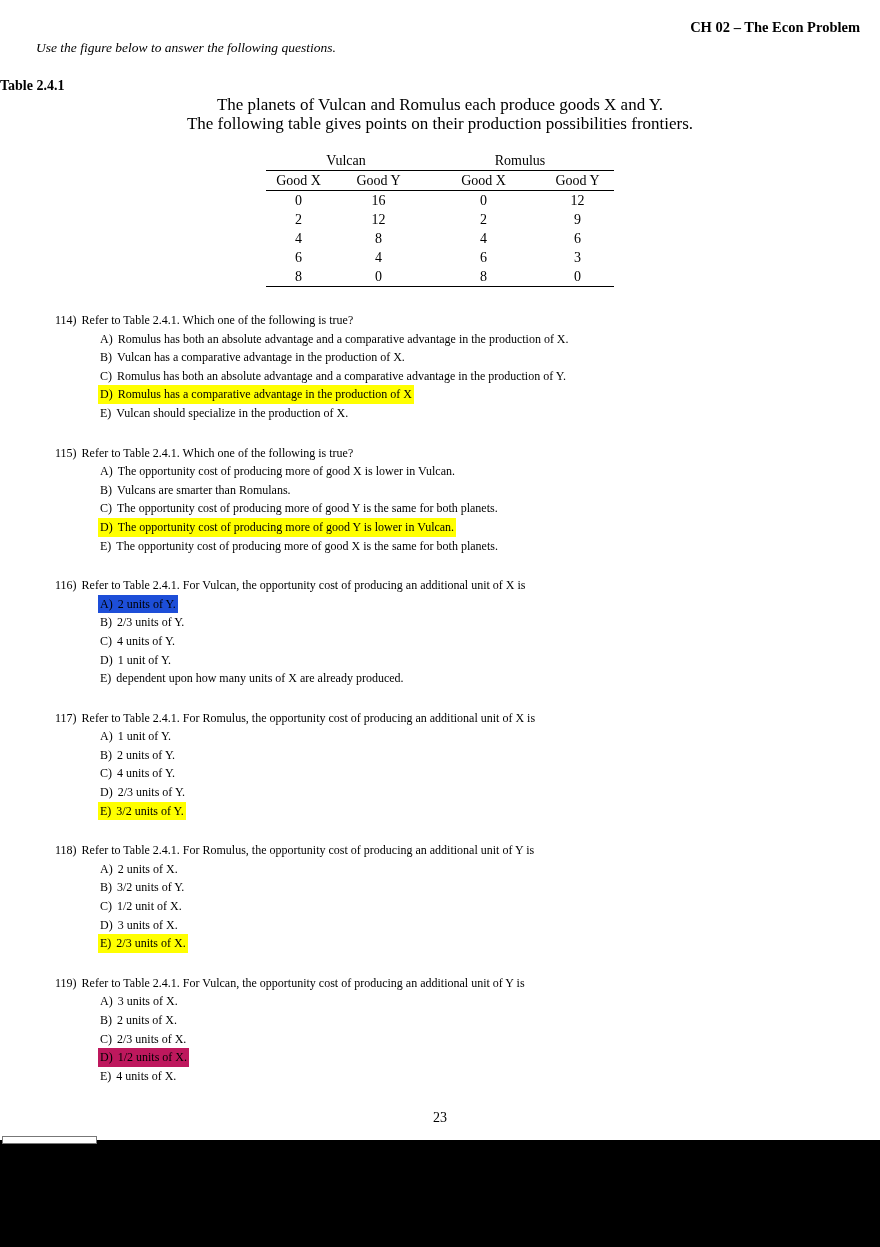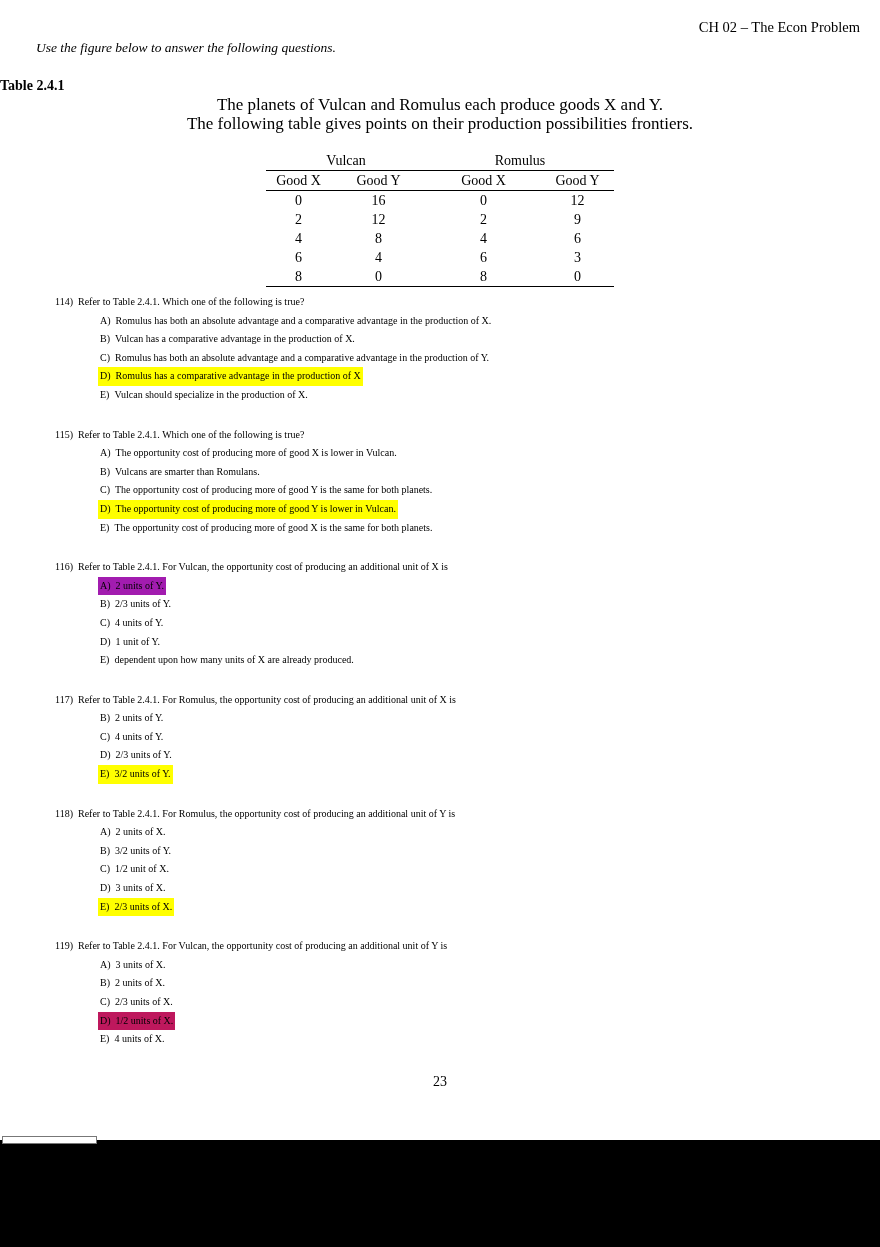--- a/index.html
+++ b/index.html
@@ -16,20 +16,21 @@
     width:880px; height:1140px;
     background:#ffffff;
     position:relative;
     overflow:hidden;
   }
   .doc-header {
     text-align:right;
     padding:18px 20px 0 0;
     font-size:14.5px;
     line-height:18px;
+    font-weight:bold;
   }
   .intro {
     font-style:italic;
     font-size:13.5px;
     margin:3px 0 0 36px;
     line-height:18px;
   }
   .table-title {
     font-weight:bold;
     font-size:14px;
@@ -50,21 +51,21 @@
   table.ppf th, table.ppf td {
     font-weight:normal;
     text-align:center;
     padding:0;
     height:19px;
     line-height:19px;
   }
   table.ppf .group-row th { border-bottom:1px solid #000; }
   table.ppf .colhead-row th { border-bottom:1px solid #000; }
   table.ppf tbody tr:last-child td { border-bottom:1px solid #000; }
-  .questions { margin-left:55px; margin-top:6px; font-size:10px; }
+  .questions { margin-left:55px; margin-top:24px; font-size:12px; }
   .question { margin-bottom:21px; line-height:18.6px; }
   .stem-line { white-space:nowrap; }
   .qnum { margin-right:5px; }
   .option-line { margin-left:43px; white-space:nowrap; }
   .opt { display:inline-block; padding:0 2px; }
   .opt.hl { background:#ffff00; }
   .opt-label { margin-right:5px; }
   .page-number {
     text-align:center;
     font-size:14px;
@@ -166,29 +167,30 @@
       <div class="stem-line"><span class="qnum">115)</span><span>Refer to Table 2.4.1. Which one of the following is true?</span></div>
       <div class="option-line"><span class="opt"><span class="opt-label">A)</span><span>The opportunity cost of producing more of good X is lower in Vulcan.</span></span></div>
       <div class="option-line"><span class="opt"><span class="opt-label">B)</span><span>Vulcans are smarter than Romulans.</span></span></div>
       <div class="option-line"><span class="opt"><span class="opt-label">C)</span><span>The opportunity cost of producing more of good Y is the same for both planets.</span></span></div>
       <div class="option-line"><span class="opt hl" style="background: rgb(255, 255, 0);"><span class="opt-label">D)</span><span>The opportunity cost of producing more of good Y is lower in Vulcan.</span></span></div>
       <div class="option-line"><span class="opt"><span class="opt-label">E)</span><span>The opportunity cost of producing more of good X is the same for both planets.</span></span></div>
     </div>
 
     <div class="question">
       <div class="stem-line"><span class="qnum">116)</span><span>Refer to Table 2.4.1. For Vulcan, the opportunity cost of producing an additional unit of X is</span></div>
-      <div class="option-line"><span class="opt hl" style="background: #a21caf;"><span class="opt-label">A)</span><span>2 units of Y.</span></span></div>
+      <div class="option-line"><span class="opt hl" style="background: #1d4ed8;"><span class="opt-label">A)</span><span>2 units of Y.</span></span></div>
       <div class="option-line"><span class="opt"><span class="opt-label">B)</span><span>2/3 units of Y.</span></span></div>
       <div class="option-line"><span class="opt"><span class="opt-label">C)</span><span>4 units of Y.</span></span></div>
       <div class="option-line"><span class="opt"><span class="opt-label">D)</span><span>1 unit of Y.</span></span></div>
       <div class="option-line"><span class="opt"><span class="opt-label">E)</span><span>dependent upon how many units of X are already produced.</span></span></div>
     </div>
 
     <div class="question">
       <div class="stem-line"><span class="qnum">117)</span><span>Refer to Table 2.4.1. For Romulus, the opportunity cost of producing an additional unit of X is</span></div>
+      <div class="option-line"><span class="opt"><span class="opt-label">A)</span><span>1 unit of Y.</span></span></div>
       <div class="option-line"><span class="opt"><span class="opt-label">B)</span><span>2 units of Y.</span></span></div>
       <div class="option-line"><span class="opt"><span class="opt-label">C)</span><span>4 units of Y.</span></span></div>
       <div class="option-line"><span class="opt"><span class="opt-label">D)</span><span>2/3 units of Y.</span></span></div>
       <div class="option-line"><span class="opt hl" style="background: rgb(255, 255, 0);"><span class="opt-label">E)</span><span>3/2 units of Y.</span></span></div>
     </div>
 
     <div class="question">
       <div class="stem-line"><span class="qnum">118)</span><span>Refer to Table 2.4.1. For Romulus, the opportunity cost of producing an additional unit of Y is</span></div>
       <div class="option-line"><span class="opt"><span class="opt-label">A)</span><span>2 units of X.</span></span></div>
       <div class="option-line"><span class="opt"><span class="opt-label">B)</span><span>3/2 units of Y.</span></span></div>

